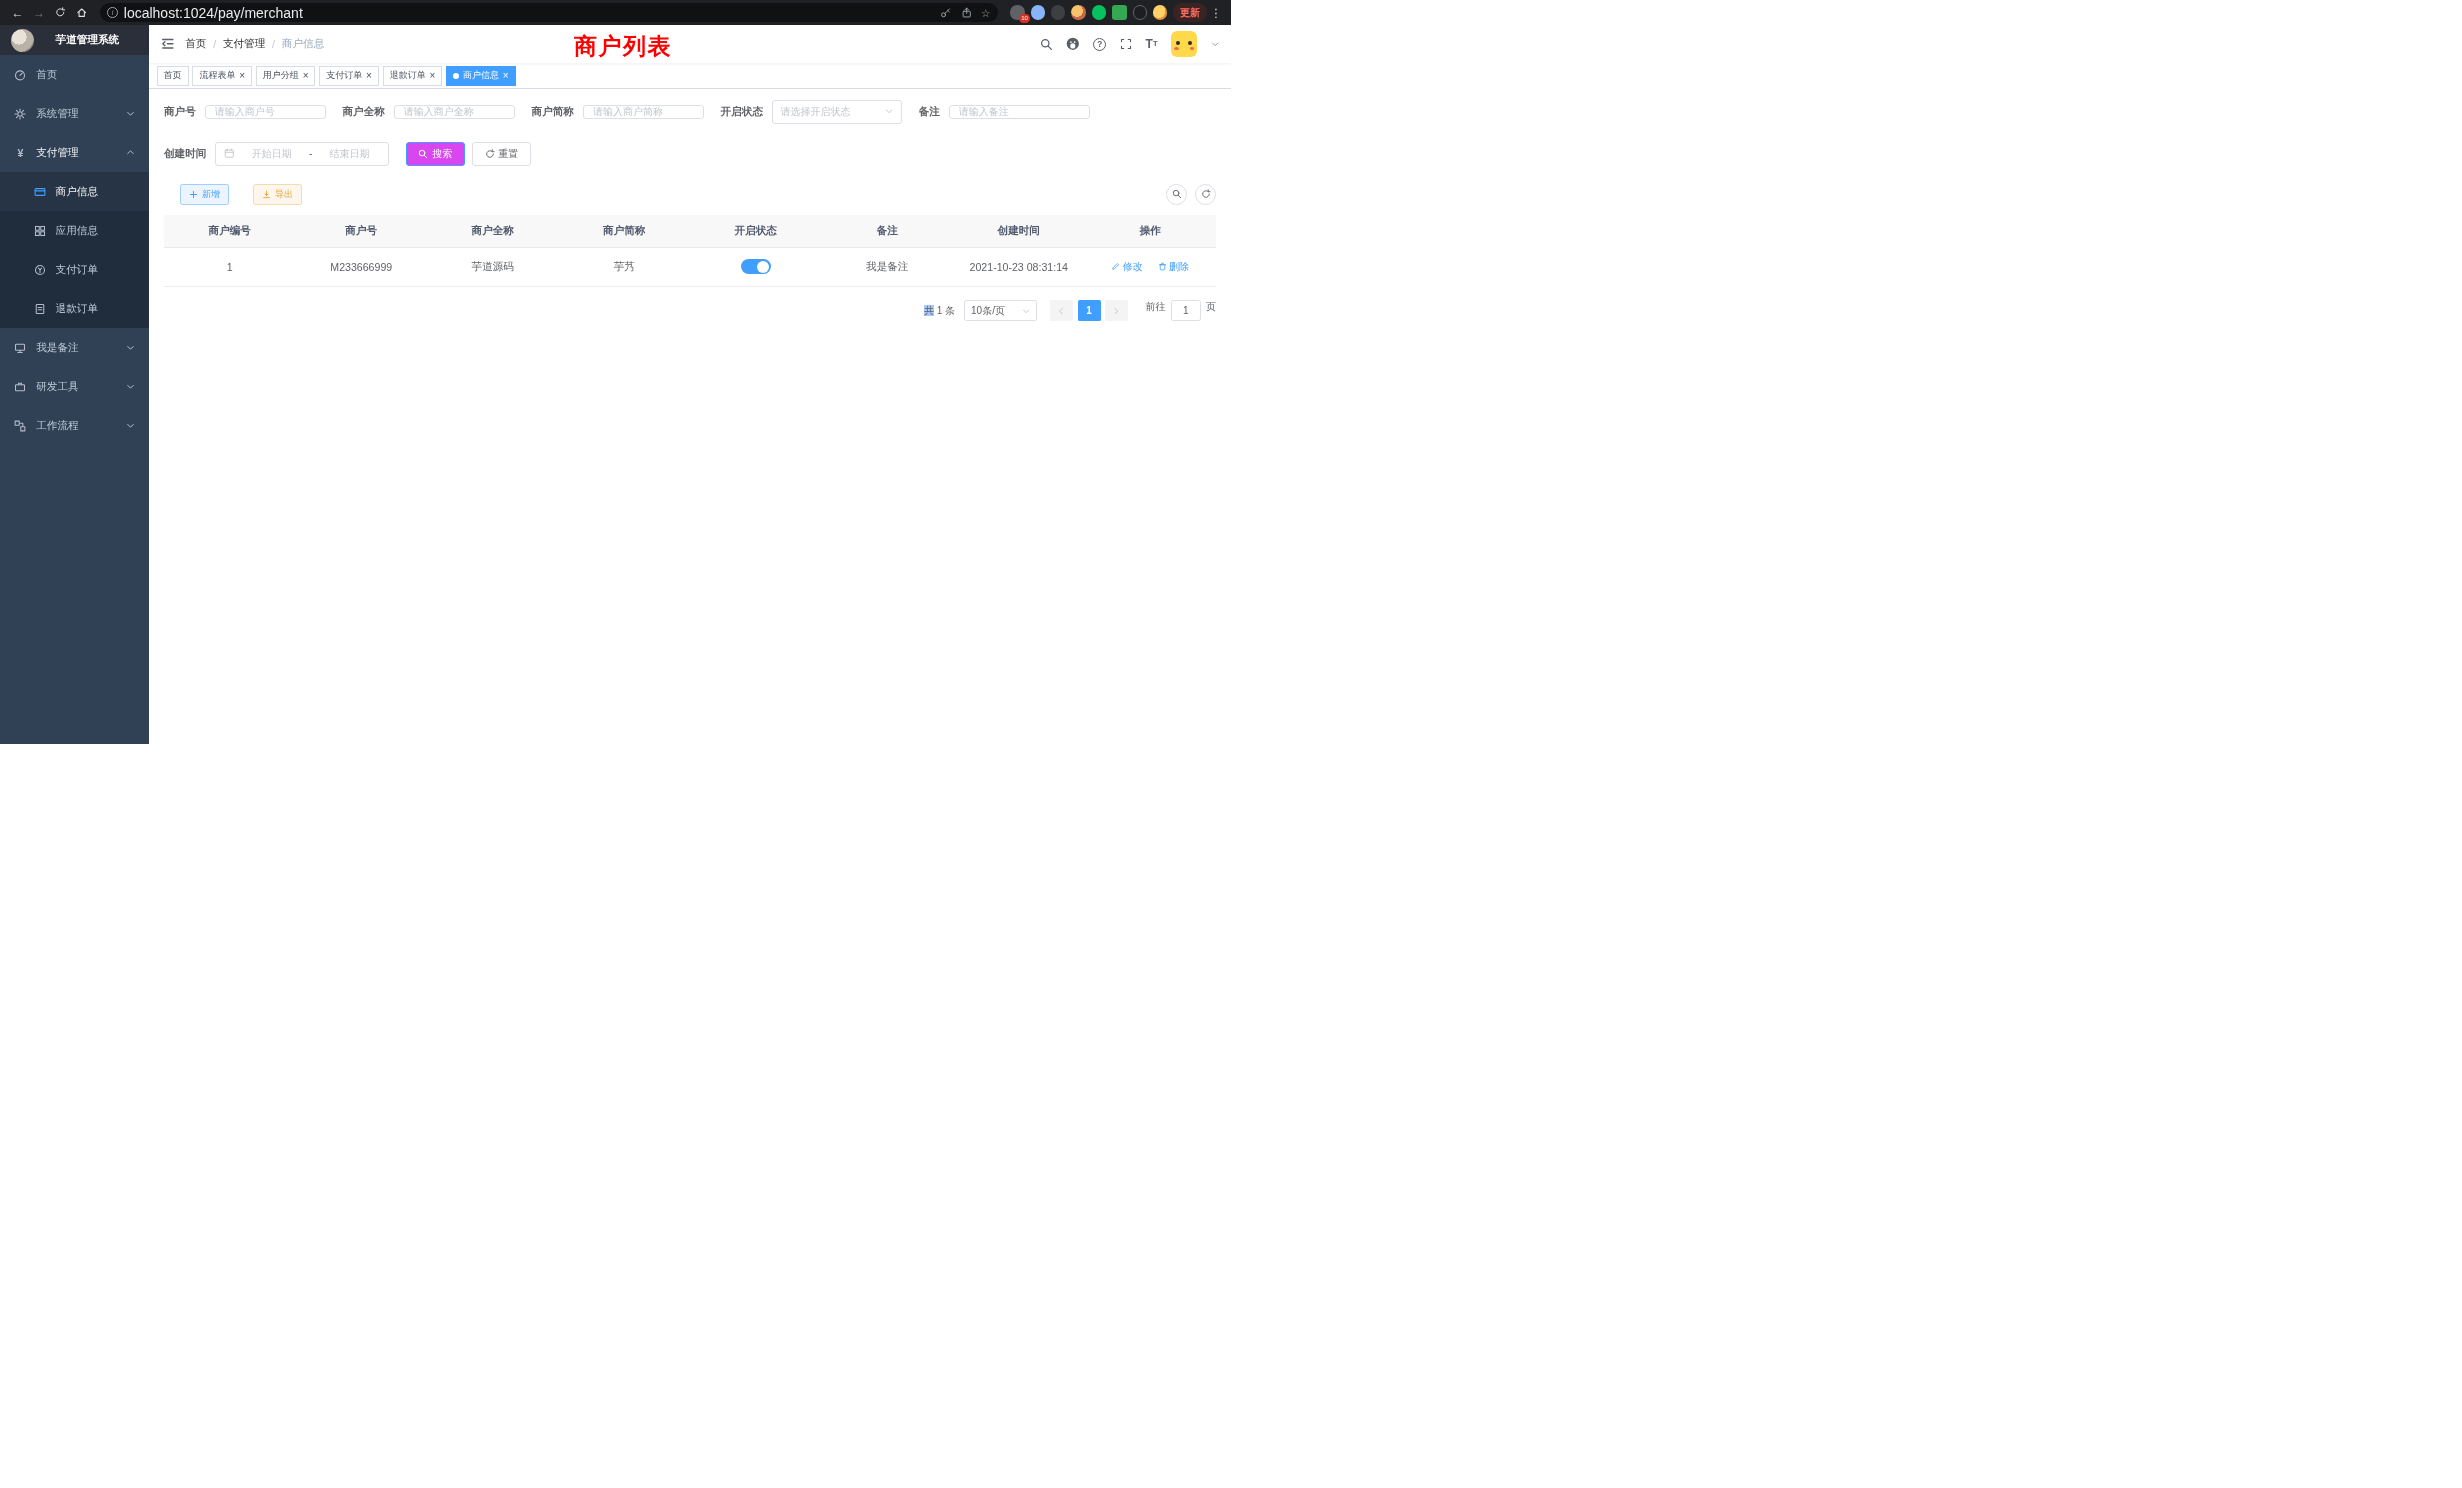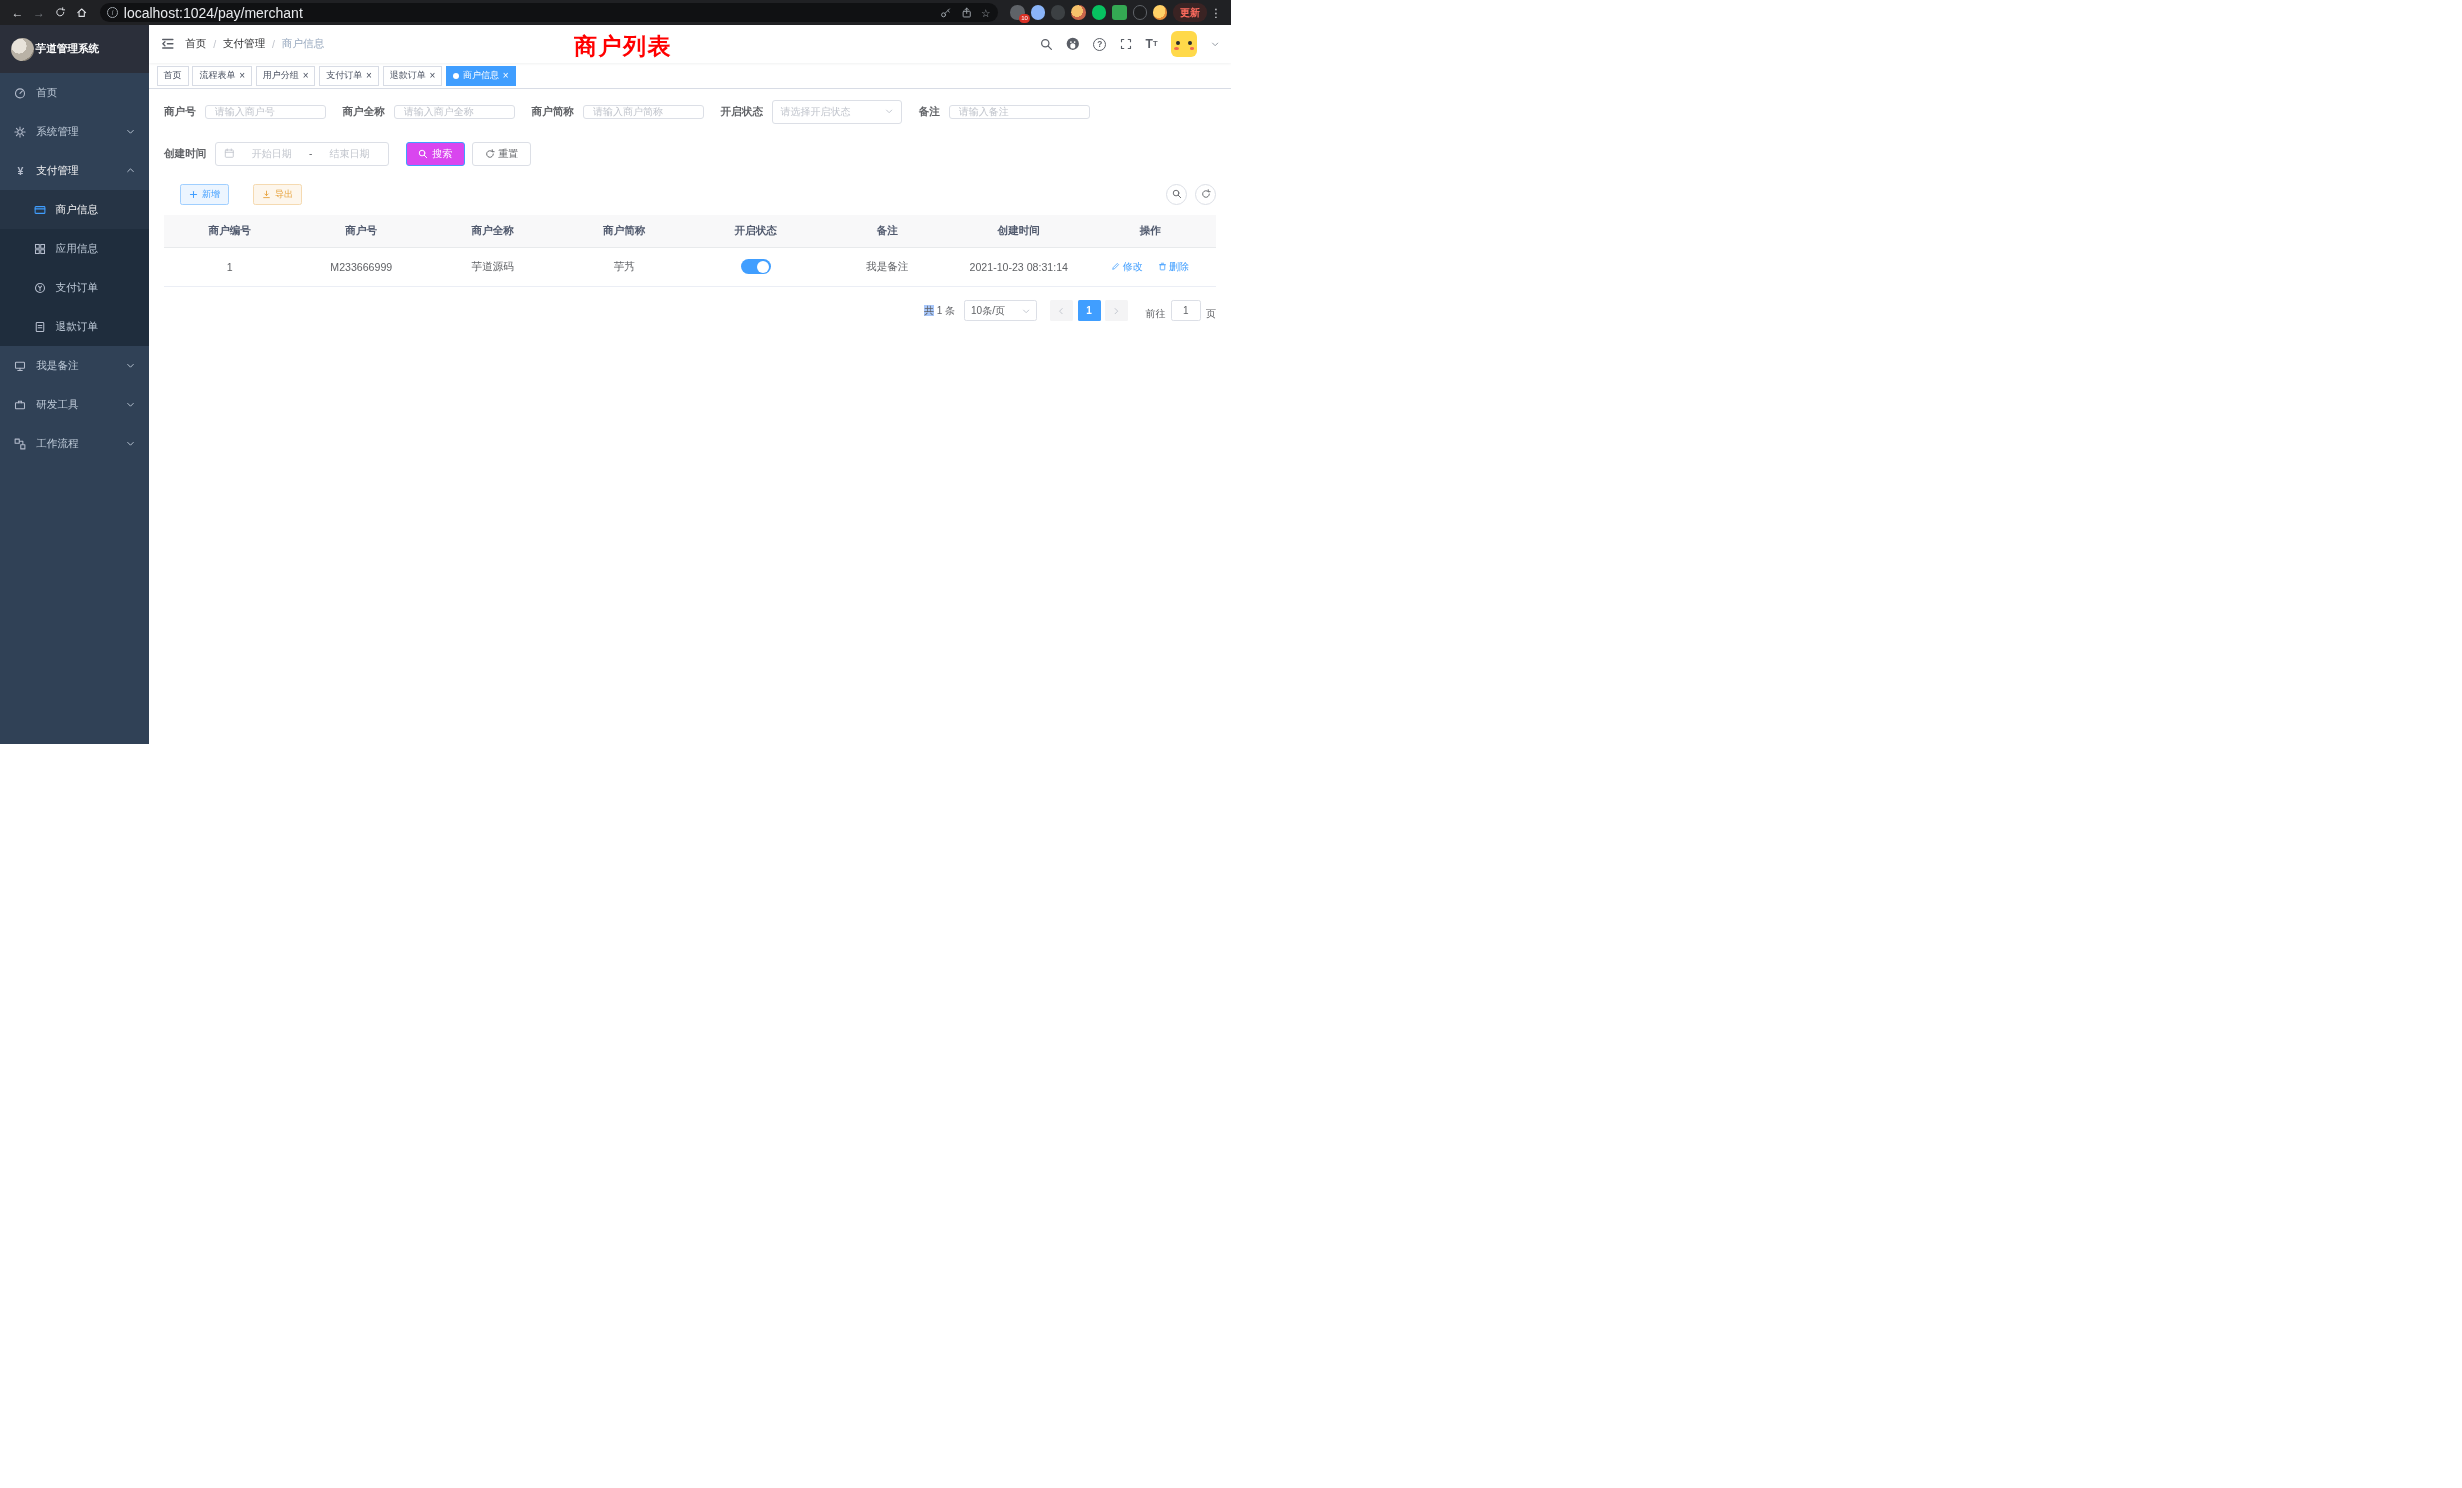--- a/index.html
+++ b/index.html
@@ -24,21 +24,21 @@
   .ext.square{border-radius:3px}
   .ext .badge{position:absolute;right:-5.3px;bottom:-3px;background:#d93025;color:#fff;font-size:6px;
               min-width:10.6px;height:9px;border-radius:4.5px;display:flex;align-items:center;justify-content:center;padding:0 1.5px}
   .update-chip{color:#ff6b5e;font-size:10px;font-weight:700;padding:2.3px 6.8px;border-radius:9px;
                background:rgba(217,48,37,.14);cursor:pointer;white-space:nowrap}
   .menu-dots{color:#dfe1e5;font-size:11.4px;width:15px;text-align:center;cursor:pointer}
 
   
   .app{display:flex;height:719px}
   .sidebar{width:149px;background:#304156;color:#bfcbd9;flex:0 0 auto;display:flex;flex-direction:column}
-  .logo-bar{height:48px;background:#2b2f3a;display:flex;align-items:center;gap:2px;padding:0 10.6px}
+  .logo-bar{height:30px;background:#2b2f3a;display:flex;align-items:center;gap:22px;padding:0 10.6px}
   .logo-avatar{width:23px;height:23px;border-radius:50%;flex:0 0 auto;
                background:radial-gradient(circle at 35% 35%,#e8e3da 0 35%,#b9b2a6 36% 70%,#8d8679 71%)}
   .logo-title{color:#fff;font-size:10.6px;font-weight:700;white-space:nowrap}
   .menu-item{height:39px;display:flex;align-items:center;padding:0 13.6px;font-size:10.6px;color:#bfcbd9;cursor:pointer;gap:9px}
   .menu-item .mi-icon{width:13.6px;display:flex;justify-content:center;color:#b4bccc;font-weight:700}
   .menu-item .chev{margin-left:auto;color:#bfcbd9}
   .submenu{background:#1f2d3d}
   .submenu .menu-item{padding-left:33px}
   .menu-item.active{background:#263445;color:#f4f4f5}
   .menu-item.active .mi-icon{color:#409EFF}
@@ -113,21 +113,21 @@
   
   .pagination{display:flex;justify-content:flex-end;align-items:center;margin-top:13.6px;font-size:10px;color:#606266}
   .pg-total{margin-right:9px;white-space:nowrap}
   .pg-total .hl{background:#a8c7fa}
   .pg-size{width:73px;height:21px;border:0.8px solid #dcdfe6;border-radius:2.3px;display:flex;align-items:center;
            justify-content:space-between;padding:0 6px;cursor:pointer;margin-right:10.6px}
   .pg-btn{min-width:23px;height:21px;background:#f4f4f5;border-radius:1.5px;display:flex;align-items:center;
           justify-content:center;color:#c0c4cc;cursor:pointer;margin:0 2.3px}
   .pg-num{min-width:23px;height:21px;background:#409EFF;color:#fff;border-radius:1.5px;display:flex;align-items:center;
           justify-content:center;cursor:pointer;margin:0 2.3px;font-weight:700}
-  .pg-goto{display:flex;align-items:flex-end;margin-left:15px;white-space:nowrap}
+  .pg-goto{display:flex;align-items:flex-start;margin-left:15px;white-space:nowrap}
   .pg-goto input{width:30px;height:21px;border:0.8px solid #dcdfe6;border-radius:2.3px;text-align:center;margin:0 5.3px;
                  font-size:10px;color:#606266;outline:none}
 </style>
 </head>
 <body>
 
 <div class="browser">
   <div class="bicon">←</div>
   <div class="bicon dim">→</div>
   <div class="bicon">

